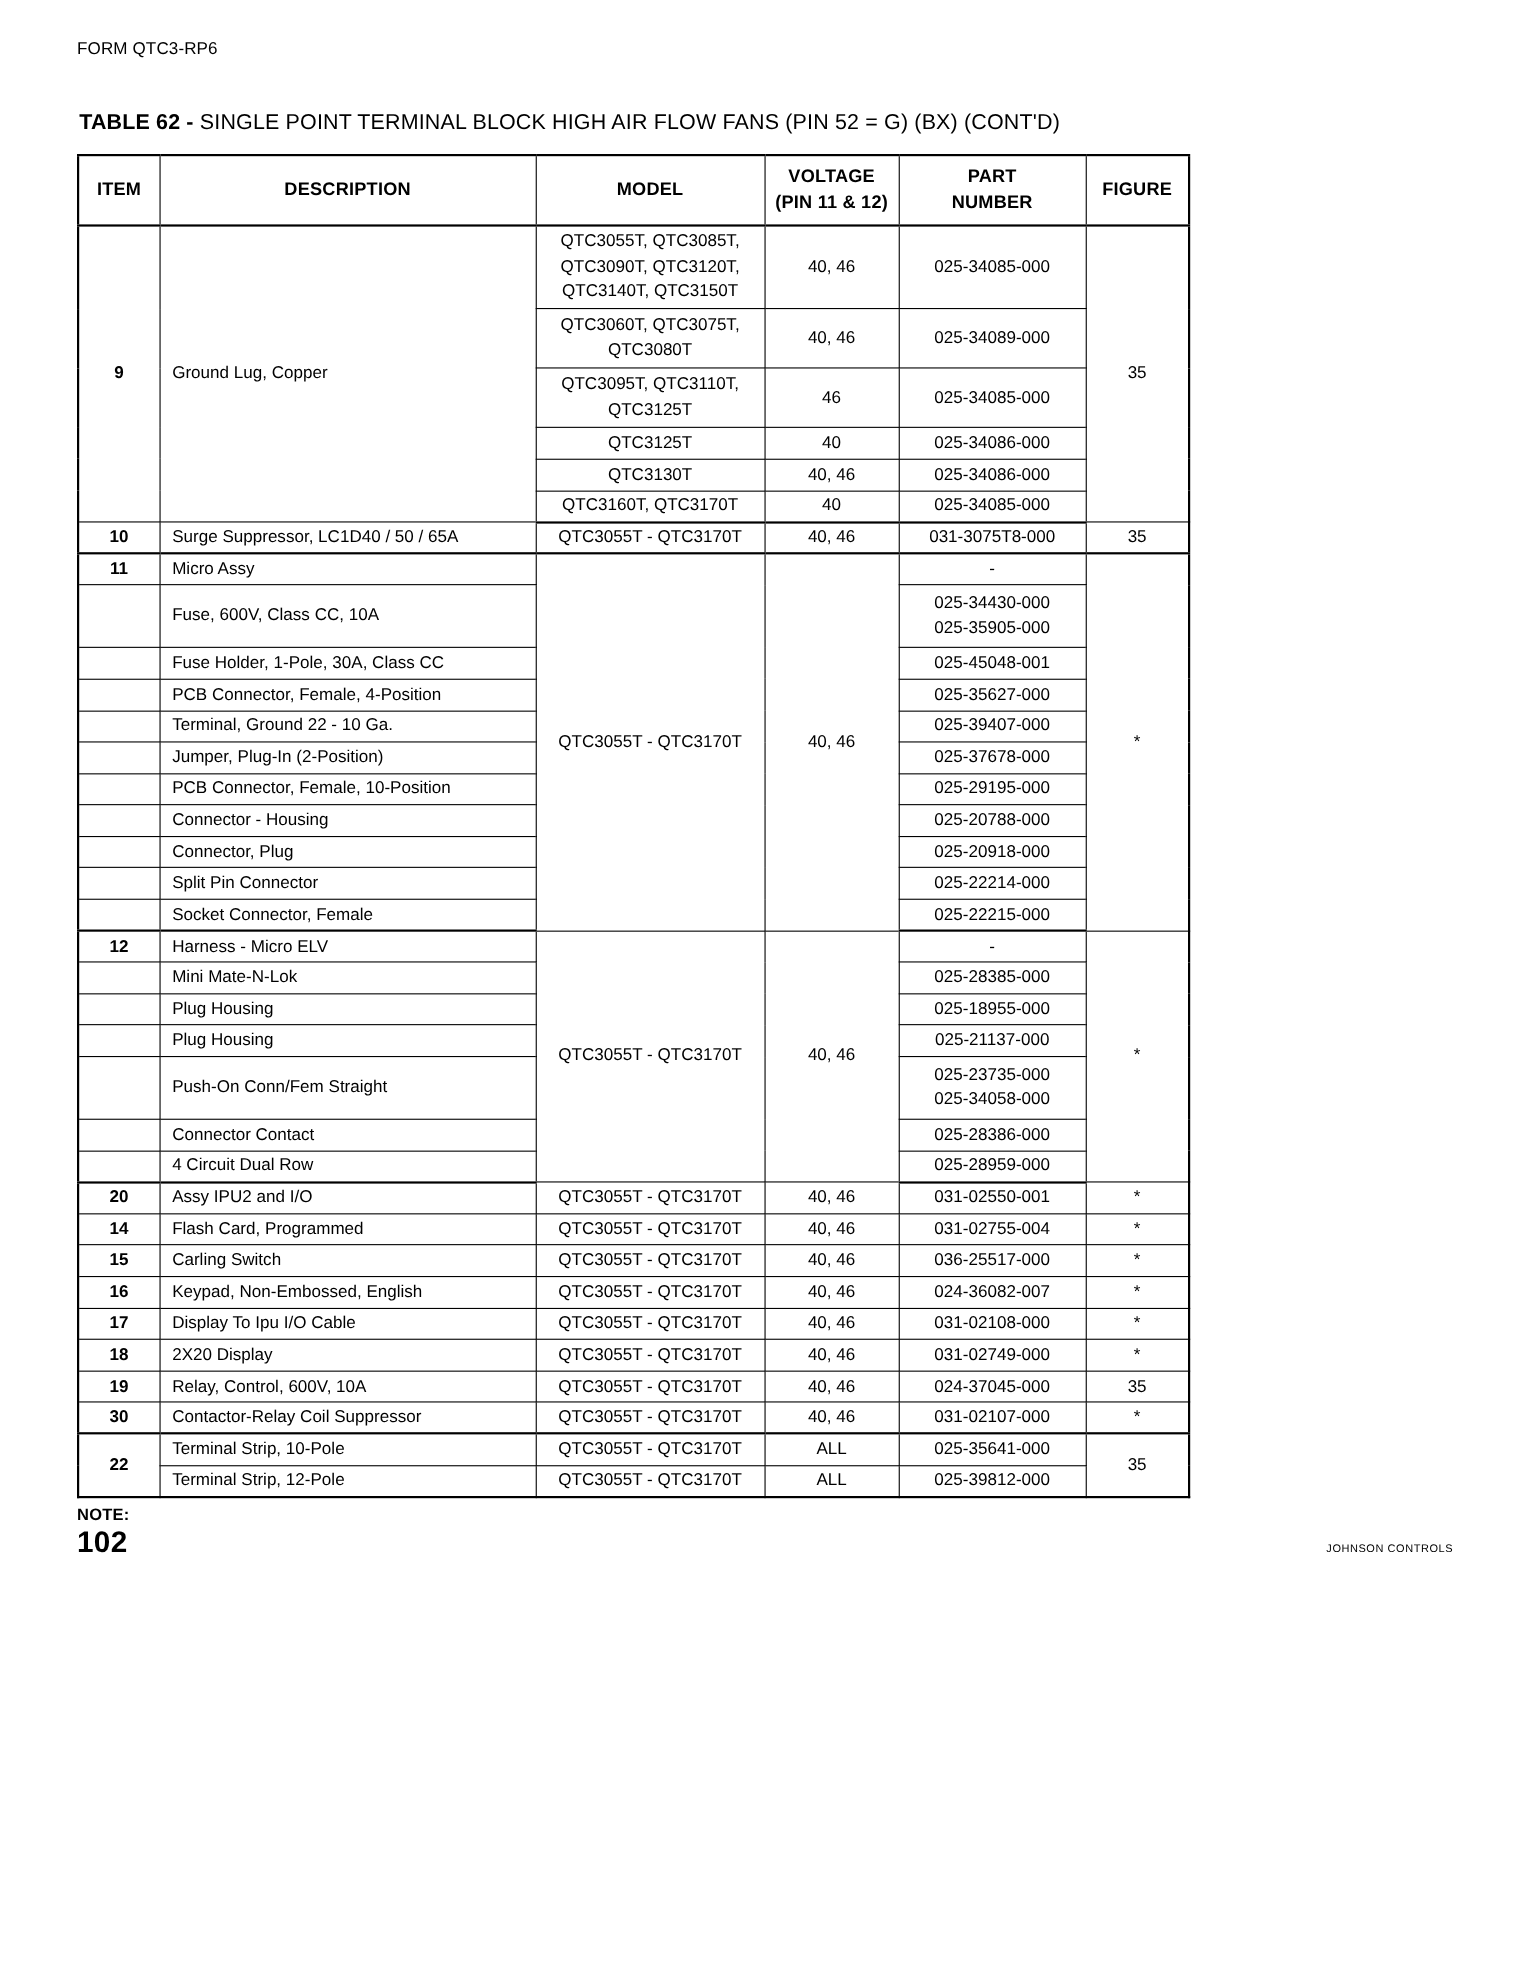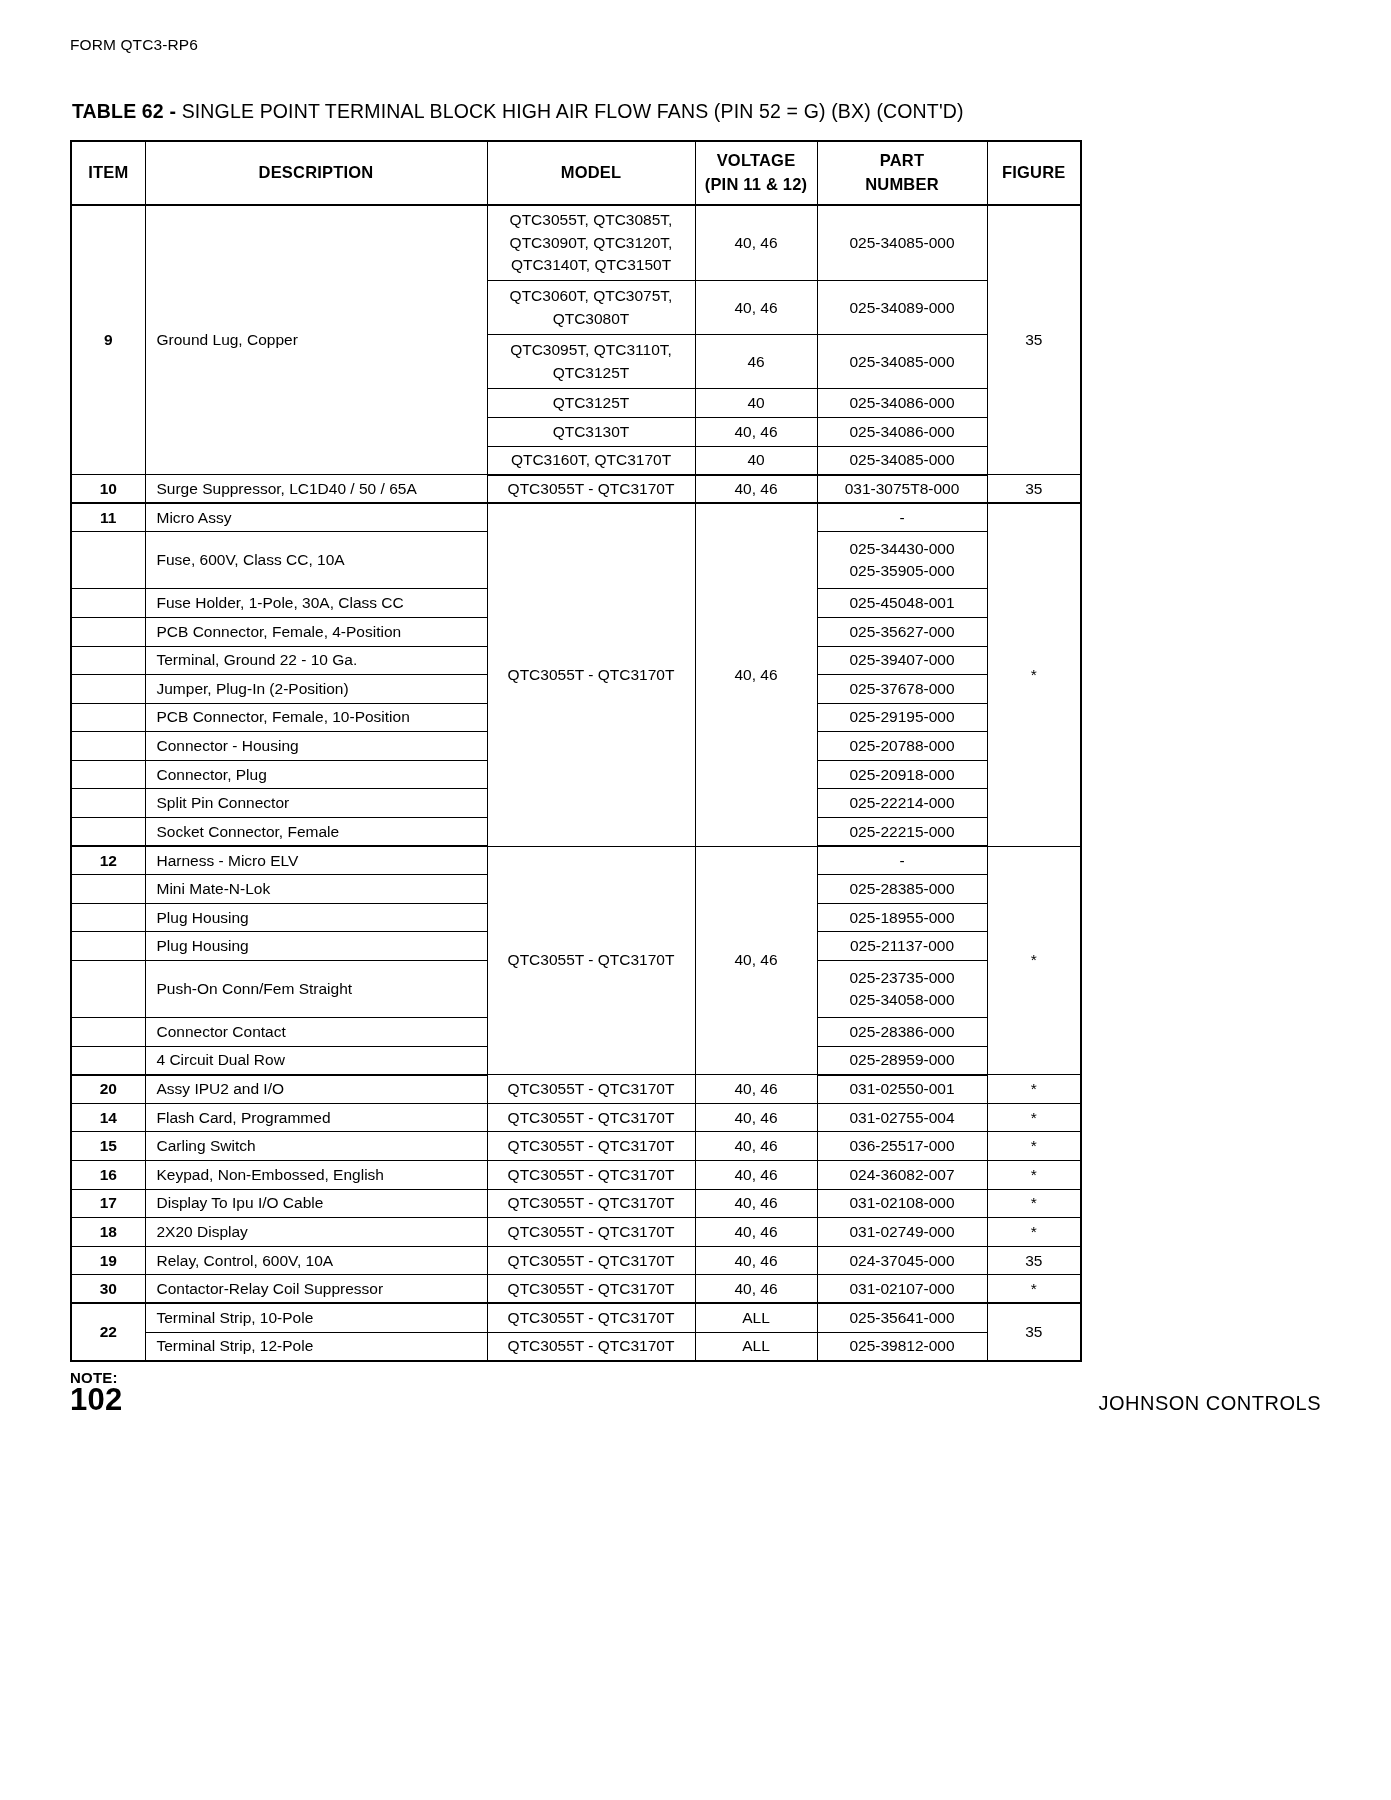--- a/index.html
+++ b/index.html
@@ -93,27 +93,27 @@
   .footer {
     position: absolute;
     left: 70px;
     right: 70px;
     bottom: 62px;
     display: flex;
     justify-content: space-between;
     align-items: baseline;
   }
   .footer .pg {
-    font-size: 31px;
+    font-size: 27px;
     font-weight: bold;
     letter-spacing: 0.3px;
     text-align: center;
   }
   .footer .brand {
-    font-size: 20px;
+    font-size: 10px;
     letter-spacing: 0.5px;
   }
 </style>
 </head>
 <body>
 
 <div class="page">
 
   <div class="doc-header">
     <div>FORM QTC3-RP6</div>

